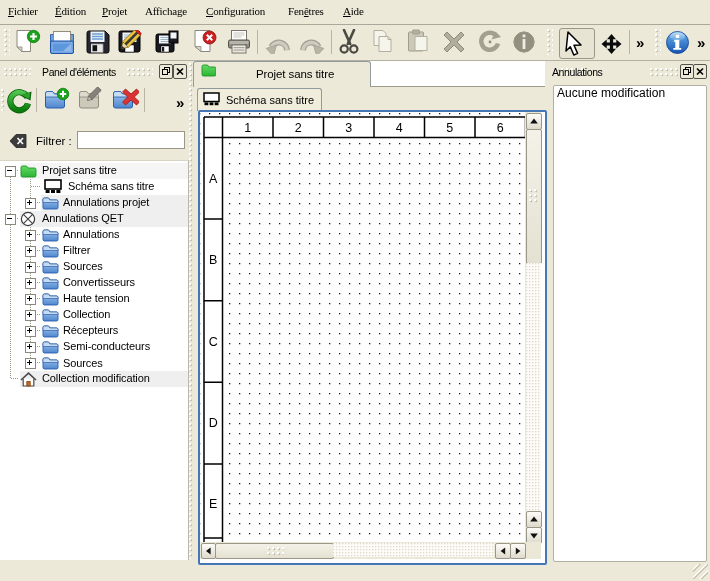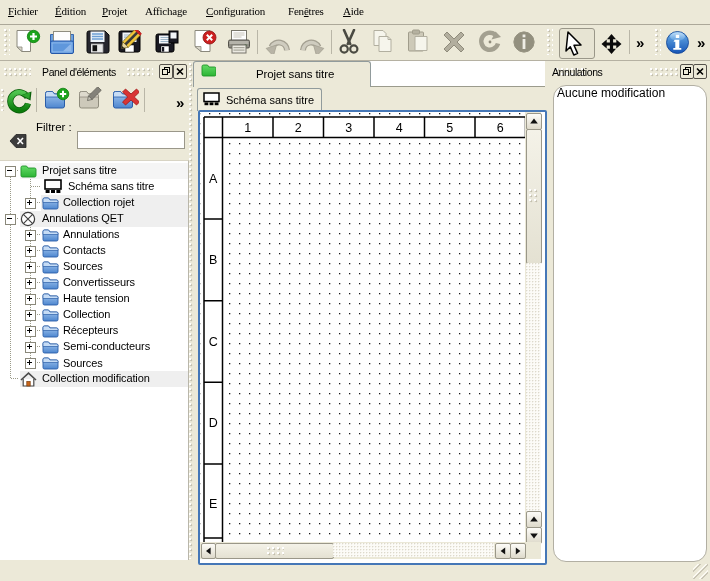--- a/index.html
+++ b/index.html
@@ -36,21 +36,21 @@
 #tabbar-empty{left:369px;top:61px;width:176px;height:25px;background:#fff;border-bottom:1px solid #9b9b8c;}
 #tab1{left:193px;top:61px;width:176px;height:25px;background:#ece9d8;border:1px solid #919b9c;border-bottom:none;border-radius:3px 3px 0 0;}
 #tab2{left:197px;top:88px;width:123px;height:22px;background:#f0eddd;border:1px solid #919b9c;border-bottom:none;border-radius:3px 3px 0 0;}
 
 #frame{left:198px;top:110px;width:345px;height:451px;border:2px solid #4577b7;border-radius:2px;background:#fff;}
 
 .sbtn{position:absolute;border:1px solid #9a9789;border-radius:2px;background:linear-gradient(#fdfcf8,#dedacb);}
 .sthumb{position:absolute;border:1px solid #9a9789;border-radius:2px;background:linear-gradient(#f4f2e8,#e4e1d2);}
 .strack{position:absolute;background-image:radial-gradient(circle at 0.7px 0.7px,#ddd9cb 0.6px,rgba(0,0,0,0) 0.95px);background-size:3px 3px;background-color:#fcfbf7;}
 
-#rlist{left:553px;top:85px;width:152px;height:475px;background:#fff;border:1px solid #b2afa3;border-radius:13px;}
+#rlist{left:553px;top:85px;width:152px;height:475px;background:#fff;border:1px solid #b2afa3;border-radius:2px;}
 #grip{right:2px;bottom:2px;width:15px;height:15px;
  background-image:repeating-linear-gradient(135deg,rgba(0,0,0,0) 0 3.2px,#fbf9f1 3.2px 4.6px,#cac6b6 4.6px 5.8px);}
 </style></head>
 <body>
 <div class="abs" id="menubar">
   <span class="mi" style="left:8px"><u>F</u>ichier</span>
   <span class="mi" style="left:55px"><u>É</u>dition</span>
   <span class="mi" style="left:102px"><u>P</u>rojet</span>
   <span class="mi" style="left:145px">Afficha<u>g</u>e</span>
   <span class="mi" style="left:206px"><u>C</u>onfiguration</span>
@@ -275,21 +275,21 @@
     <path d="M1.5,10 h19 v-1 q0,-2 -2,-2 h-8 l-2,-2.5 h-5 q-2,0 -2,2 z" fill="#c6dcf5" stroke="#2a5da8" stroke-width="0.8"></path>
     <path d="M13.5,2 l5.5,5 5.5,-5 3,3 -5.2,5 5.2,5 -3,3 -5.5,-5 -5.5,5 -3,-3 5.2,-5 -5.2,-5 z" fill="#d93434" stroke="#9e1818" stroke-width="0.8"></path>
   </svg>
 </div>
 <div class="chev" style="left:176px;top:94px;position:absolute">»</div>
 
 <svg class="abs" style="left:9px;top:132px" width="19" height="18">
   <path d="M1,9 L7,2.5 h10 v13 h-10 z" fill="#3c3c3c" stroke="#222" stroke-width="0.8"></path>
   <path d="M8.5,6 l5.5,6 M14,6 l-5.5,6" stroke="#fff" stroke-width="1.6"></path>
 </svg>
-<div class="abs" style="left:36px;top:121px;font-size:11.5px">Filtrer :</div>
+<div class="abs" style="left:36px;top:135px;font-size:11.5px">Filtrer :</div>
 <div class="abs" id="finput"></div>
 <div class="handle" style="left:189px;top:63px;width:5px;height:496px;position:absolute"></div>
 <div class="abs" id="tree">
 
   <div class="dotv" style="left:10px;top:12px;height:206px"></div>
   <div class="doth" style="left:11px;top:9px;width:7px"></div>
   <div class="doth" style="left:11px;top:57px;width:7px"></div>
   <div class="doth" style="left:11px;top:217px;width:7px"></div>
   <div class="dotv" style="left:30px;top:18px;height:24px"></div>
   <div class="doth" style="left:31px;top:25px;width:9px"></div>
@@ -327,21 +327,21 @@
   <div class="tlbl" style="left:68px;top:19px">Schéma sans titre</div>
   <div class="abs" style="left:41px;top:34px;width:147px;height:16px;background:#efefef"></div>
   <div class="pm" style="left:25px;top:37px">
       <i></i>
       <b></b>
     </div>
   <svg class="abs" style="left:42px;top:35px" width="17" height="14">
       <path d="M1,3.5 q0,-1.5 1.5,-1.5 h4 l1.5,2 h6.5 q1.5,0 1.5,1.5 v6 q0,1.5 -1.5,1.5 h-12 q-1.5,0 -1.5,-1.5 z" fill="url(#bf)" stroke="#2a5da8" stroke-width="0.9"></path>
       <path d="M1,6.5 h15 v-1 q0,-1.5 -1.5,-1.5 h-6.5 l-1.5,-2 h-4 q-1.5,0 -1.5,1.5 z" fill="#c6dcf5" stroke="#2a5da8" stroke-width="0.7"></path>
     </svg>
-  <div class="tlbl" style="left:63px;top:35px">Collection rojet</div>
+  <div class="tlbl" style="left:63px;top:35px">Annulations projet</div>
   <div class="abs" style="left:20px;top:50px;width:168px;height:16px;background:#efefef"></div>
   <div class="pm" style="left:5px;top:53px">
       <i></i>
     </div>
   <svg class="abs" style="left:20px;top:50px" width="16" height="16">
       <circle cx="8" cy="8" r="6.6" fill="#fdfdfd" stroke="#3d3d3d" stroke-width="1.2"></circle>
       <path d="M3.4,3.4 L12.6,12.6 M12.6,3.4 L3.4,12.6" stroke="#3d3d3d" stroke-width="1.1"></path>
     </svg>
   <div class="tlbl" style="left:42px;top:51px">Annulations QET</div>
   <div class="pm" style="left:25px;top:69px">
@@ -354,21 +354,21 @@
     </svg>
   <div class="tlbl" style="left:63px;top:67px">Annulations</div>
   <div class="pm" style="left:25px;top:85px">
       <i></i>
       <b></b>
     </div>
   <svg class="abs" style="left:42px;top:83px" width="17" height="14">
       <path d="M1,3.5 q0,-1.5 1.5,-1.5 h4 l1.5,2 h6.5 q1.5,0 1.5,1.5 v6 q0,1.5 -1.5,1.5 h-12 q-1.5,0 -1.5,-1.5 z" fill="url(#bf)" stroke="#2a5da8" stroke-width="0.9"></path>
       <path d="M1,6.5 h15 v-1 q0,-1.5 -1.5,-1.5 h-6.5 l-1.5,-2 h-4 q-1.5,0 -1.5,1.5 z" fill="#c6dcf5" stroke="#2a5da8" stroke-width="0.7"></path>
     </svg>
-  <div class="tlbl" style="left:63px;top:83px">Contacts</div>
+  <div class="tlbl" style="left:63px;top:83px">Filtrer</div>
   <div class="pm" style="left:25px;top:101px">
       <i></i>
       <b></b>
     </div>
   <svg class="abs" style="left:42px;top:99px" width="17" height="14">
       <path d="M1,3.5 q0,-1.5 1.5,-1.5 h4 l1.5,2 h6.5 q1.5,0 1.5,1.5 v6 q0,1.5 -1.5,1.5 h-12 q-1.5,0 -1.5,-1.5 z" fill="url(#bf)" stroke="#2a5da8" stroke-width="0.9"></path>
       <path d="M1,6.5 h15 v-1 q0,-1.5 -1.5,-1.5 h-6.5 l-1.5,-2 h-4 q-1.5,0 -1.5,1.5 z" fill="#c6dcf5" stroke="#2a5da8" stroke-width="0.7"></path>
     </svg>
   <div class="tlbl" style="left:63px;top:99px">Sources</div>
   <div class="pm" style="left:25px;top:117px">

